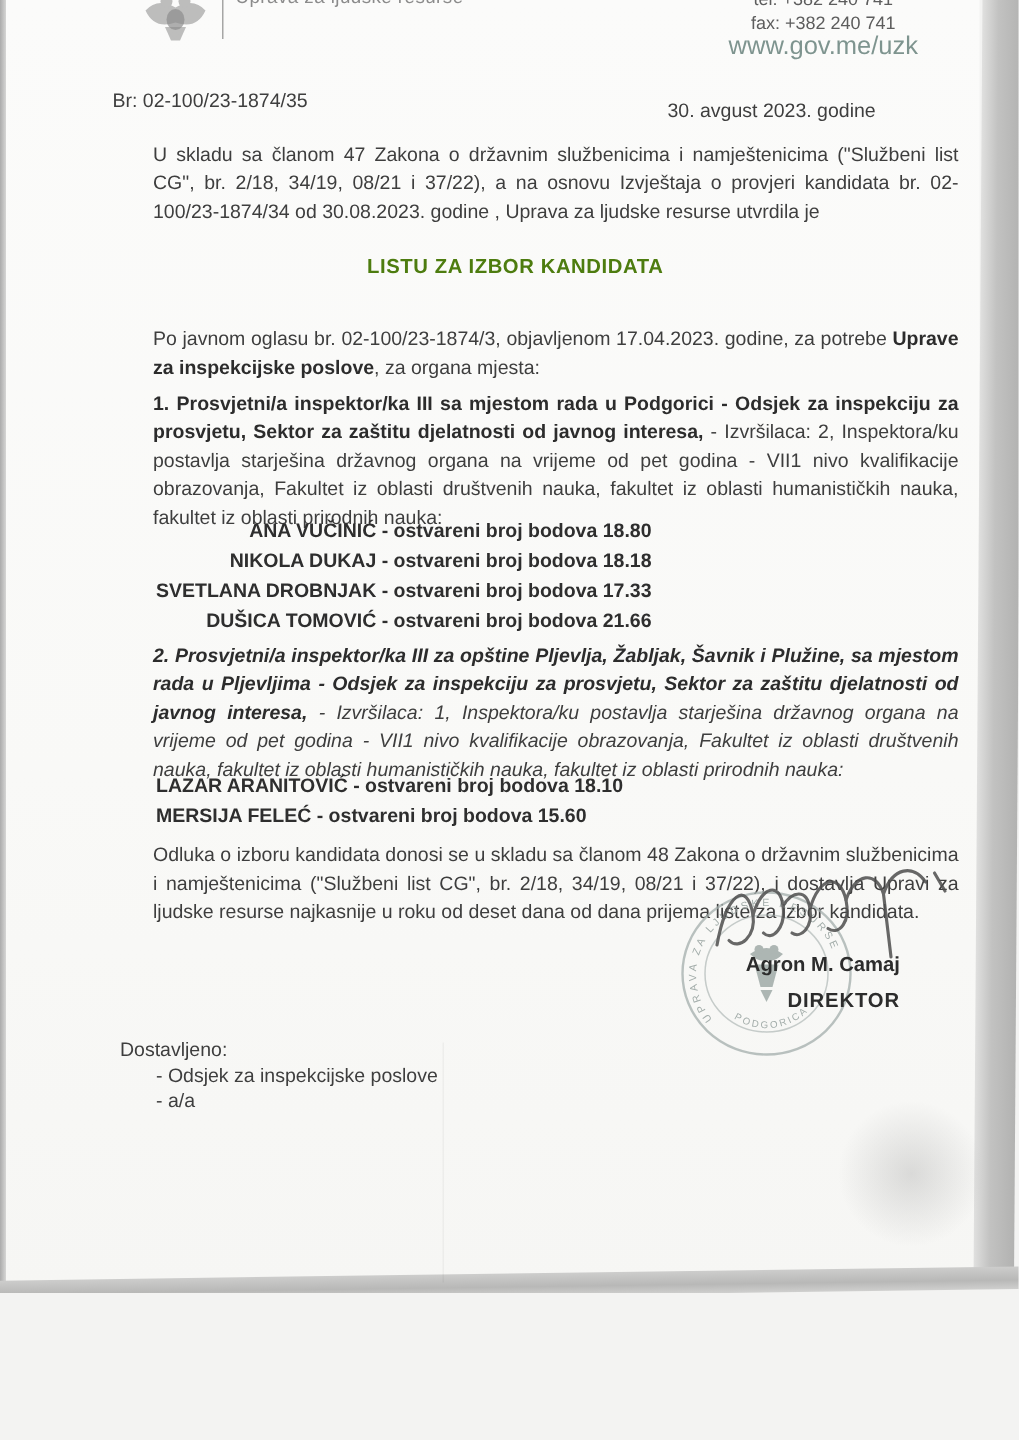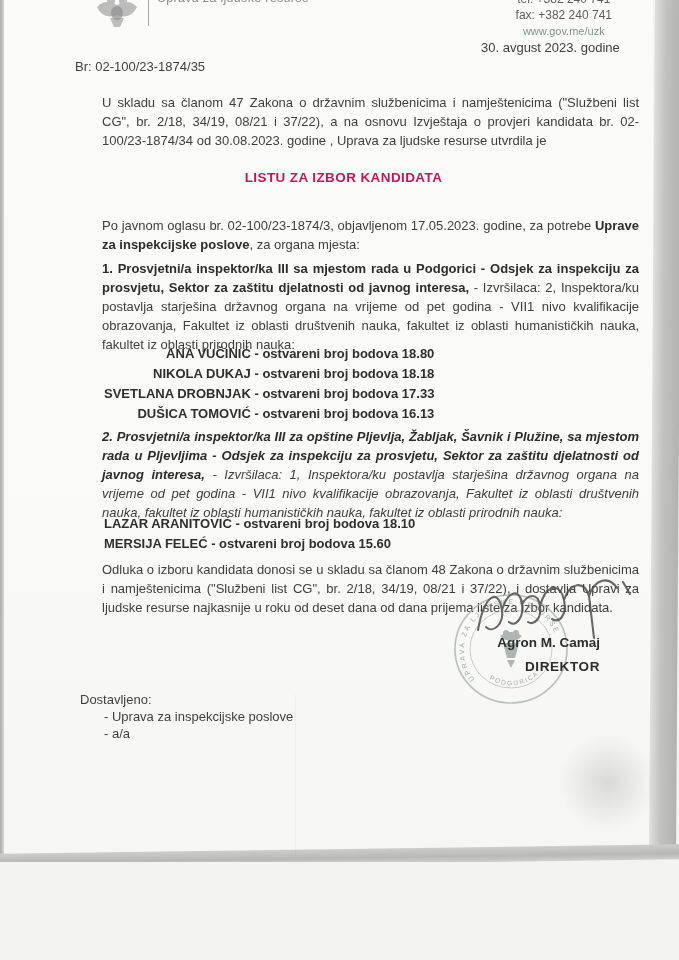--- a/index.html
+++ b/index.html
@@ -48,27 +48,27 @@
   .org-clip span{
     display:block;margin-top:-9px;font-size:12.5px;color:#8b8b8b;letter-spacing:.3px;
   }
   .hdr-divider{
     position:absolute;left:148px;top:0;width:1px;height:26px;background:rgba(120,120,120,.65);
   }
   .contact{
     position:absolute;right:67px;top:-9px;text-align:center;
     font-size:12px;line-height:16px;color:#5d5d5d;
   }
-  .contact .web{color:#7e948f;font-size:11px;text-align:center;}
+  .contact .web{color:#7e948f;font-size:17px;text-align:center;}
   .ref{left:75px;top:57px;}
-  .date{left:445px;top:38px;width:175px;margin-left:36px;}
+  .date{left:445px;top:64px;width:175px;}
   .intro{left:75px;top:93px;width:537px;}
   .doc-title{
     left:75px;top:168px;width:537px;text-align:center;
-    font-weight:bold;font-size:13.5px;letter-spacing:.4px;color:#be185d;
+    font-weight:bold;font-size:13.5px;letter-spacing:.4px;color:#4d7c0f;
   }
   .announce{left:75px;top:216px;width:537px;}
   .pos1{left:75px;top:259px;width:537px;}
   .cands1{left:104px;top:344px;line-height:20px;text-align:right;}
   .pos2{left:75px;top:427px;width:537px;font-style:italic;}
   .cands2{left:104px;top:514px;line-height:20px;}
   .cand{font-weight:bold;color:#2e2e2e;}
   .closing{left:75px;top:560px;width:537px;}
   .sig-name{
     left:450px;top:633px;width:150px;text-align:right;
@@ -117,28 +117,28 @@
     <div class="web">www.gov.me/uzk</div>
   </div>
 
   <div class="t ref">Br: 02-100/23-1874/35</div>
   <div class="t date">30. avgust 2023. godine</div>
 
   <div class="t just intro">U skladu sa članom 47 Zakona o državnim službenicima i namještenicima ("Službeni list CG", br. 2/18, 34/19, 08/21 i 37/22), a na osnovu  Izvještaja o provjeri kandidata br. 02-100/23-1874/34 od 30.08.2023. godine , Uprava za ljudske resurse utvrdila je</div>
 
   <div class="t doc-title">LISTU ZA IZBOR KANDIDATA</div>
 
-  <div class="t just announce"><span>Po javnom oglasu br. 02-100/23-1874/3, objavljenom  17.05.2023. godine, za potrebe </span><b>Uprave za inspekcijske poslove</b><span>, za organa mjesta:</span></div>
+  <div class="t just announce"><span>Po javnom oglasu br. 02-100/23-1874/3, objavljenom  17.04.2023. godine, za potrebe </span><b>Uprave za inspekcijske poslove</b><span>, za organa mjesta:</span></div>
 
   <div class="t just pos1"><b>1. Prosvjetni/a inspektor/ka III sa mjestom rada u Podgorici - Odsjek za inspekciju za prosvjetu, Sektor za zaštitu djelatnosti od javnog interesa,</b><span> - Izvršilaca: 2, Inspektora/ku postavlja starješina državnog organa na vrijeme od pet godina - VII1 nivo kvalifikacije obrazovanja, Fakultet iz oblasti društvenih nauka, fakultet iz oblasti humanističkih nauka, fakultet iz oblasti prirodnih nauka:</span></div>
   <div class="t cands1">
     <div class="cand">ANA VUČINIĆ - ostvareni broj bodova 18.80</div>
     <div class="cand">NIKOLA DUKAJ - ostvareni broj bodova 18.18</div>
     <div class="cand">SVETLANA DROBNJAK - ostvareni broj bodova 17.33</div>
-    <div class="cand">DUŠICA TOMOVIĆ - ostvareni broj bodova 16.13</div>
+    <div class="cand">DUŠICA TOMOVIĆ - ostvareni broj bodova 21.66</div>
   </div>
 
   <div class="t just pos2"><b>2. Prosvjetni/a inspektor/ka III za opštine Pljevlja, Žabljak, Šavnik i Plužine, sa mjestom rada u Pljevljima - Odsjek za inspekciju za prosvjetu, Sektor za zaštitu djelatnosti od javnog interesa,</b><span> - Izvršilaca: 1, Inspektora/ku postavlja starješina državnog organa na vrijeme od pet godina - VII1 nivo kvalifikacije obrazovanja, Fakultet iz oblasti društvenih nauka, fakultet iz oblasti humanističkih nauka, fakultet iz oblasti prirodnih nauka:</span></div>
   <div class="t cands2">
     <div class="cand">LAZAR ARANITOVIĆ - ostvareni broj bodova 18.10</div>
     <div class="cand">MERSIJA FELEĆ - ostvareni broj bodova 15.60</div>
   </div>
 
   <div class="t just closing">Odluka o izboru kandidata donosi se u skladu sa članom 48 Zakona o državnim službenicima i namještenicima ("Službeni list CG", br. 2/18, 34/19, 08/21 i 37/22), i dostavlja Upravi za ljudske resurse najkasnije u roku od deset dana od dana prijema liste za izbor kandidata.</div>
 
@@ -173,15 +173,15 @@
       <path d="M96,28 C102,10 116,8 121,24 L126,66"></path>
       <path d="M121,24 C127,6 141,4 149,16"></path>
       <path d="M155,10 l7,12"></path>
     </g>
   </svg>
 
   <div class="t sig-title">DIREKTOR</div>
   <div class="t sig-name">Agron M. Camaj</div>
 
   <div class="t dist-label">Dostavljeno:</div>
-  <div class="t dist-1">- Uprava za inspekcijske poslove</div>
+  <div class="t dist-1">- Odsjek za inspekcijske poslove</div>
   <div class="t dist-2">- a/a</div>
 </div>
 
 </body></html>

